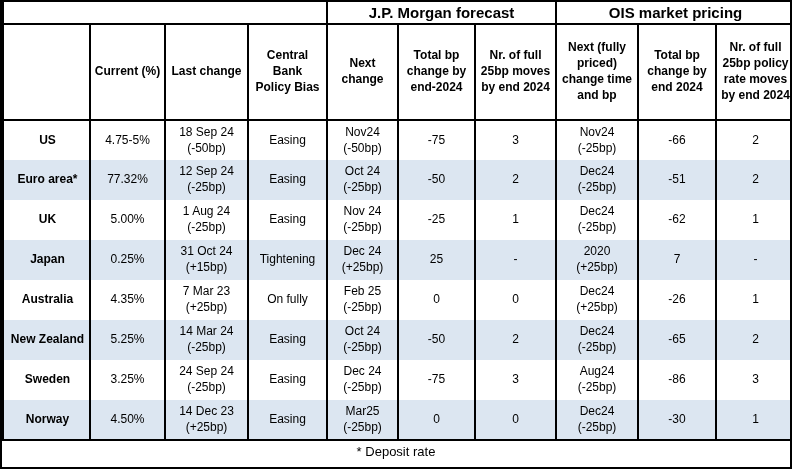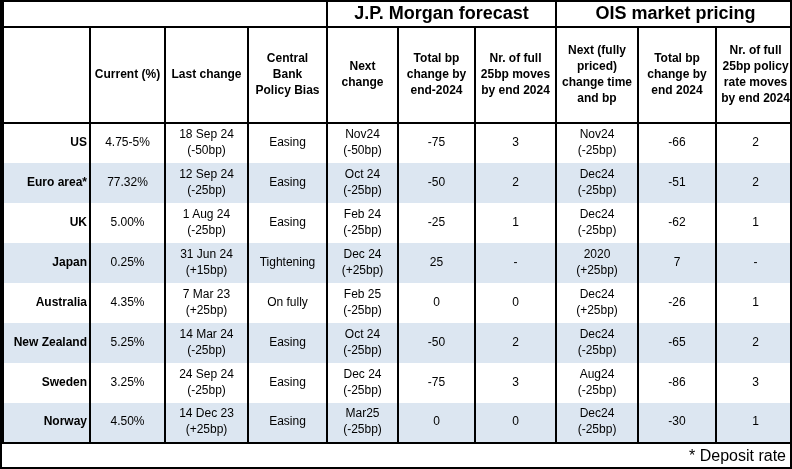--- a/index.html
+++ b/index.html
@@ -23,31 +23,31 @@
     padding: 0 2px;
     text-align: center;
     vertical-align: middle;
     white-space: pre-line;
     font-size: 12px;
     line-height: 1.32;
     overflow: hidden;
   }
   thead th { font-weight: bold; border-bottom: 2px solid #000; background: #fff; }
   tr.group-row { height: 22px; }
-  tr.group-row th { font-size: 18px; }
+  tr.group-row th { font-size: 15px; }
   tr.colhead-row { height: 96px; }
   tbody tr { height: 40px; }
   tbody tr:nth-child(even) td { background: var(--row-shade, #dce6f1); }
   tbody tr:last-child td { border-bottom: 2px solid #000; }
-  td.country { text-align: right; font-weight: bold; padding-left: 4px; }
+  td.country { text-align: center; font-weight: bold; padding-left: 4px; }
   .footnote {
     height: 27px;
     padding: 3px 4px 0 4px;
-    font-size: 16px;
-    text-align: right;
+    font-size: 13px;
+    text-align: center;
   }
 </style>
 </head>
 <body>
 
 <div class="frame">
   <table class="rates">
     <colgroup>
       <col style="width:87px">
         <col style="width:75px">
@@ -122,33 +122,33 @@
 (-25bp)</td>
         <td>-51</td>
         <td>2</td>
       </tr>
       <tr>
         <td class="country">UK</td>
         <td>5.00%</td>
         <td>1 Aug 24
 (-25bp)</td>
         <td>Easing</td>
-        <td>Feb 24
+        <td>Nov 24
 (-25bp)</td>
         <td>-25</td>
         <td>1</td>
         <td>Dec24
 (-25bp)</td>
         <td>-62</td>
         <td>1</td>
       </tr>
       <tr>
         <td class="country">Japan</td>
         <td>0.25%</td>
-        <td>31 Jun 24
+        <td>31 Oct 24
 (+15bp)</td>
         <td>Tightening</td>
         <td>Dec 24
 (+25bp)</td>
         <td>25</td>
         <td>-</td>
         <td>2020
 (+25bp)</td>
         <td>7</td>
         <td>-</td>

